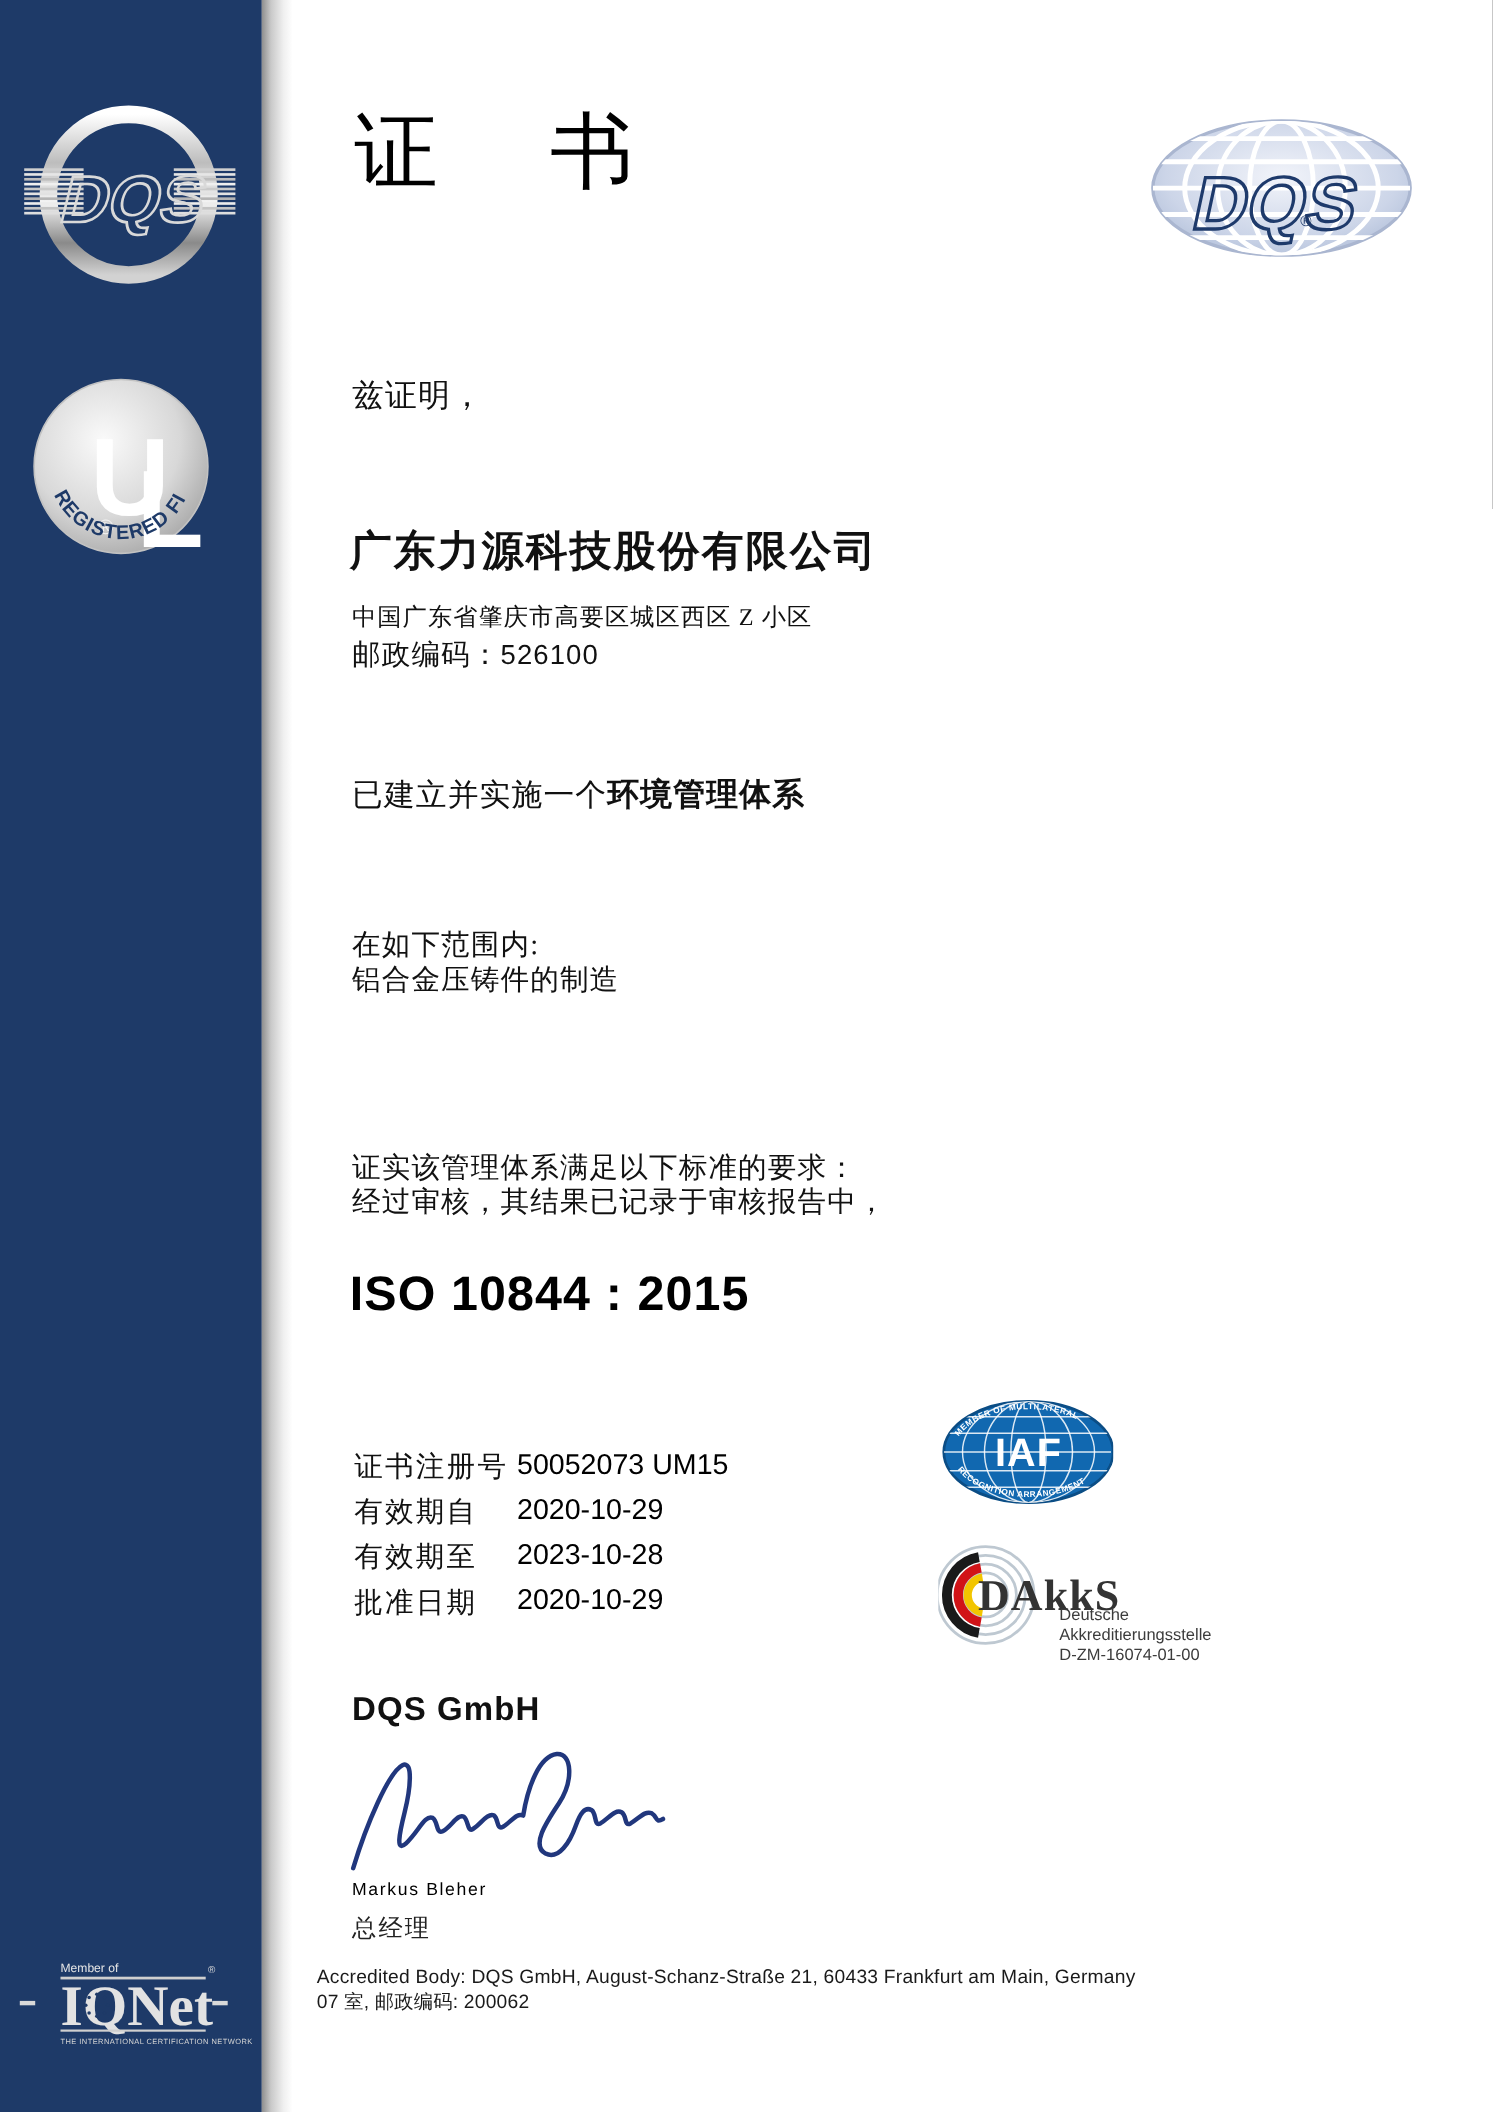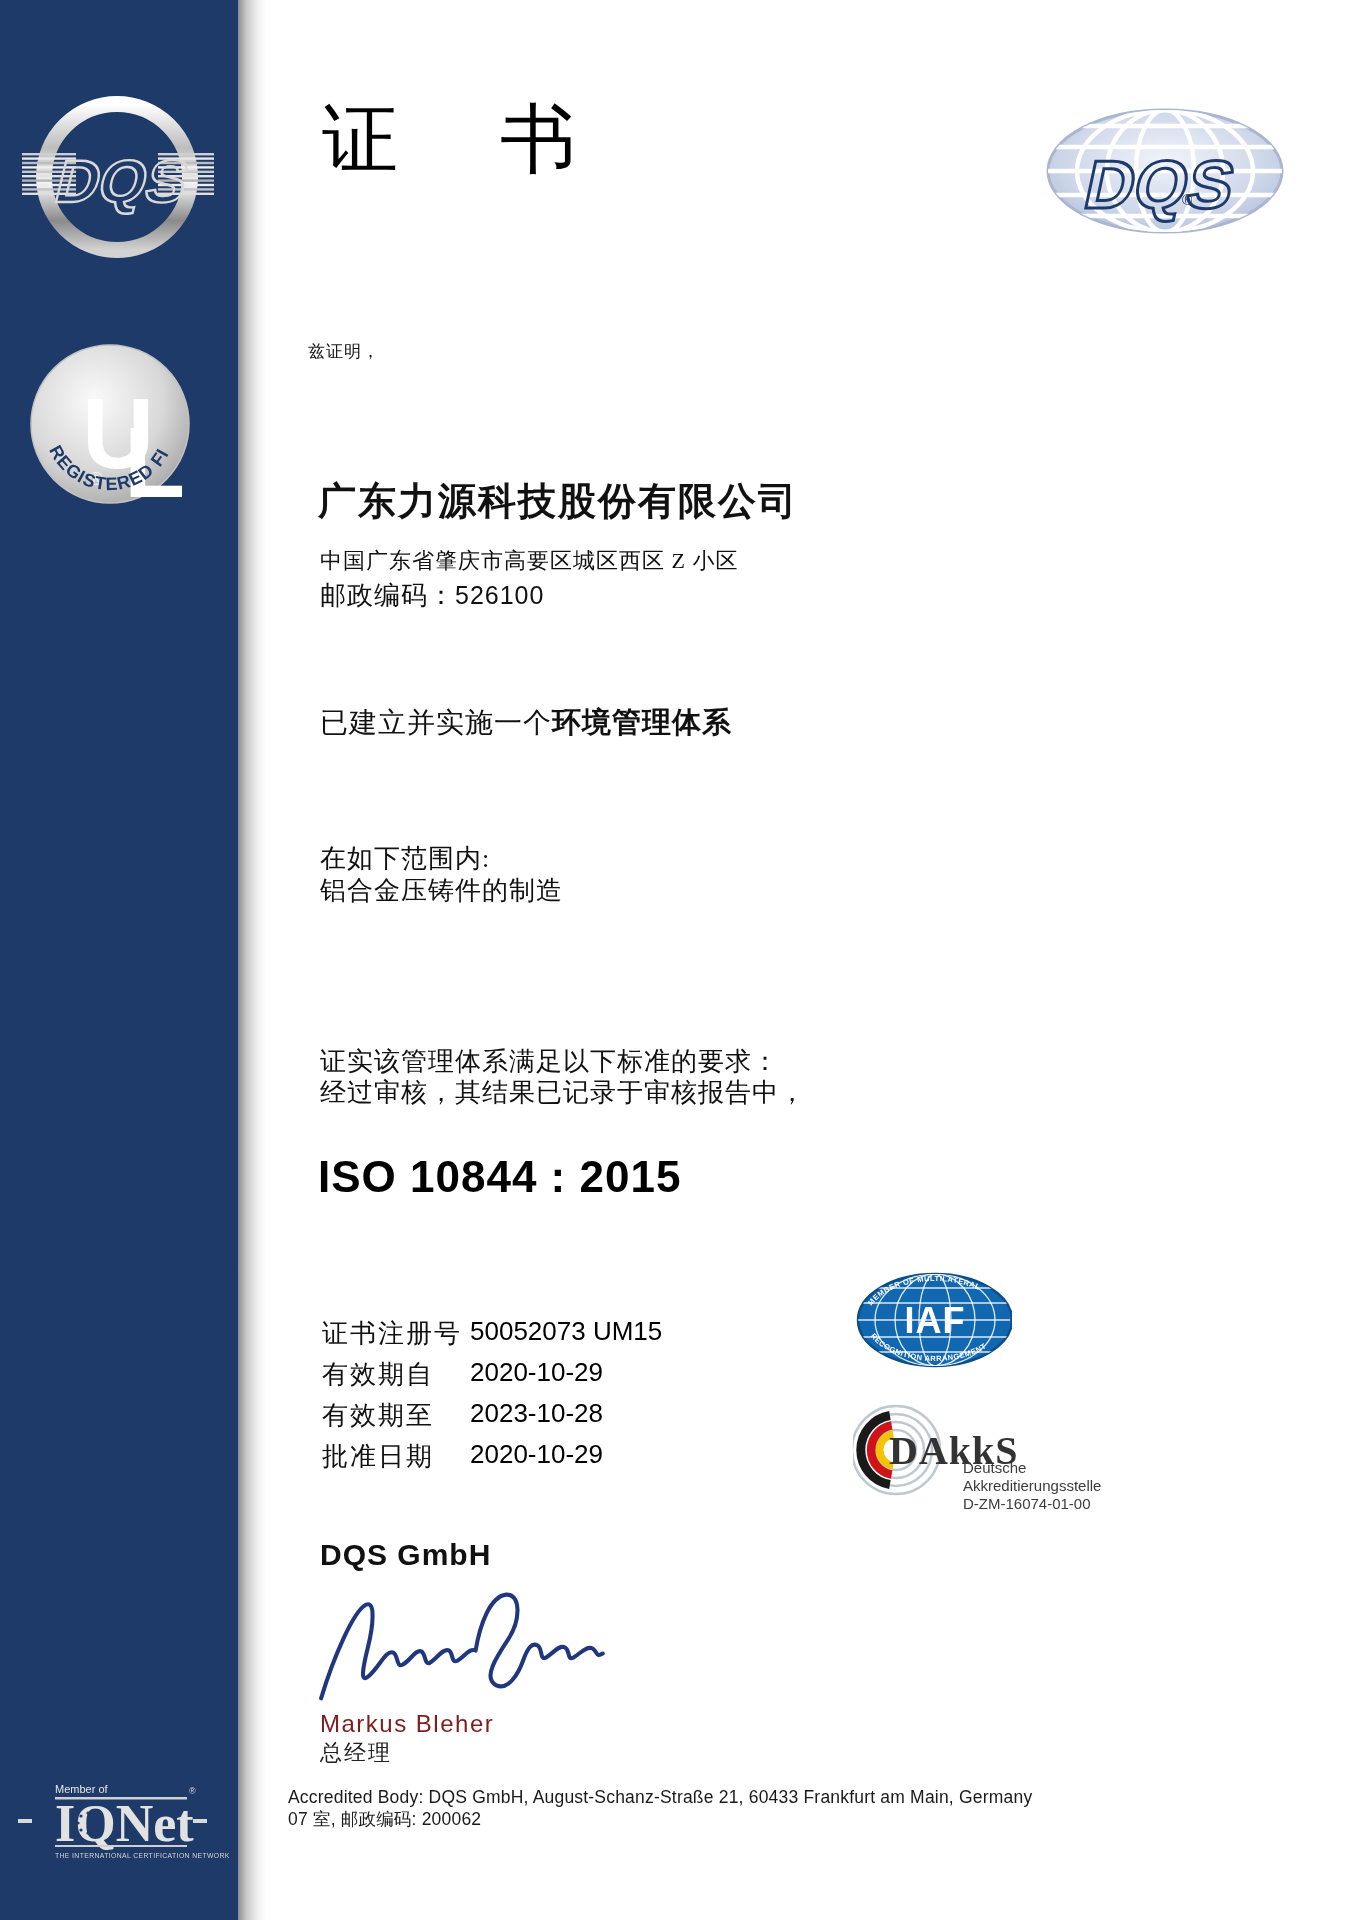--- a/index.html
+++ b/index.html
@@ -3,40 +3,40 @@
 <meta charset="utf-8">
 <style>
   html,body{margin:0;padding:0;background:#888;}
   .page{position:relative;width:1357px;height:1920px;background:#ffffff;overflow:hidden;
         font-family:"Liberation Serif","DejaVu Serif",serif;color:#111;}
   .sidebar{position:absolute;left:0;top:0;width:238px;height:1920px;background:#1e3a68;}
   .metal-strip{position:absolute;left:238px;top:0;width:28px;height:1920px;
         background:linear-gradient(90deg,#8e8e8e 0%,#c9c9c9 30%,#efefef 70%,#ffffff 100%);}
   .abs{position:absolute;}
   .title-row{left:322px;top:96px;display:flex;gap:102px;font-size:76px;line-height:1.15;color:#000;}
-  .intro{left:308px;top:340px;font-size:17px;letter-spacing:1px;}
+  .intro{left:320px;top:340px;font-size:29px;letter-spacing:1px;}
   .company{left:318px;top:476px;font-size:38px;font-weight:600;letter-spacing:2px;}
   .addr{left:320px;top:546px;font-size:22px;letter-spacing:1px;}
   .postal{left:320px;top:578px;font-size:26px;letter-spacing:1px;}
   .postal .code{font-family:"Liberation Sans","DejaVu Sans",sans-serif;font-size:25px;}
   .statement{left:320px;top:703px;font-size:28px;letter-spacing:1px;text-align:right;}
   .statement b{font-size:29px;font-weight:700;}
   .scope-intro{left:320px;top:841px;font-size:26px;letter-spacing:1px;}
   .scope{left:320px;top:873px;font-size:26px;letter-spacing:1px;}
   .audit{left:320px;top:1046px;font-size:26px;line-height:31px;letter-spacing:1px;}
   .standard{left:318px;top:1152px;font-family:"Liberation Sans","DejaVu Sans",sans-serif;
             font-size:44px;font-weight:bold;letter-spacing:1px;color:#000;}
   .details{left:322px;top:1316px;display:flex;flex-direction:column;}
   .detail-row{display:flex;align-items:flex-start;height:41px;}
   .detail-label{width:148px;font-size:26px;letter-spacing:2px;}
   .detail-value{font-family:"Liberation Sans","DejaVu Sans",sans-serif;font-size:26px;color:#000;}
   .issuer{left:320px;top:1538px;font-family:"Liberation Sans","DejaVu Sans",sans-serif;
           font-size:30px;font-weight:bold;letter-spacing:1px;}
   .sig-name{left:320px;top:1710px;font-family:"Liberation Sans","DejaVu Sans",sans-serif;
-            font-size:24px;letter-spacing:1.5px;color:#7f1d1d;}
+            font-size:16px;letter-spacing:1.5px;color:#000000;}
   .sig-title{left:320px;top:1738px;font-size:22px;letter-spacing:2px;color:#222;}
   .footer{left:288px;top:1786px;font-family:"Liberation Sans","DejaVu Sans",sans-serif;
           font-size:17.5px;line-height:22px;color:#1a1a1a;letter-spacing:.2px;}
   svg text{font-family:"Liberation Sans","DejaVu Sans",sans-serif;}
   svg text.serifTxt{font-family:"Liberation Serif","DejaVu Serif",serif;}
 </style>
 </head>
 <body>
 
 <div class="page">

